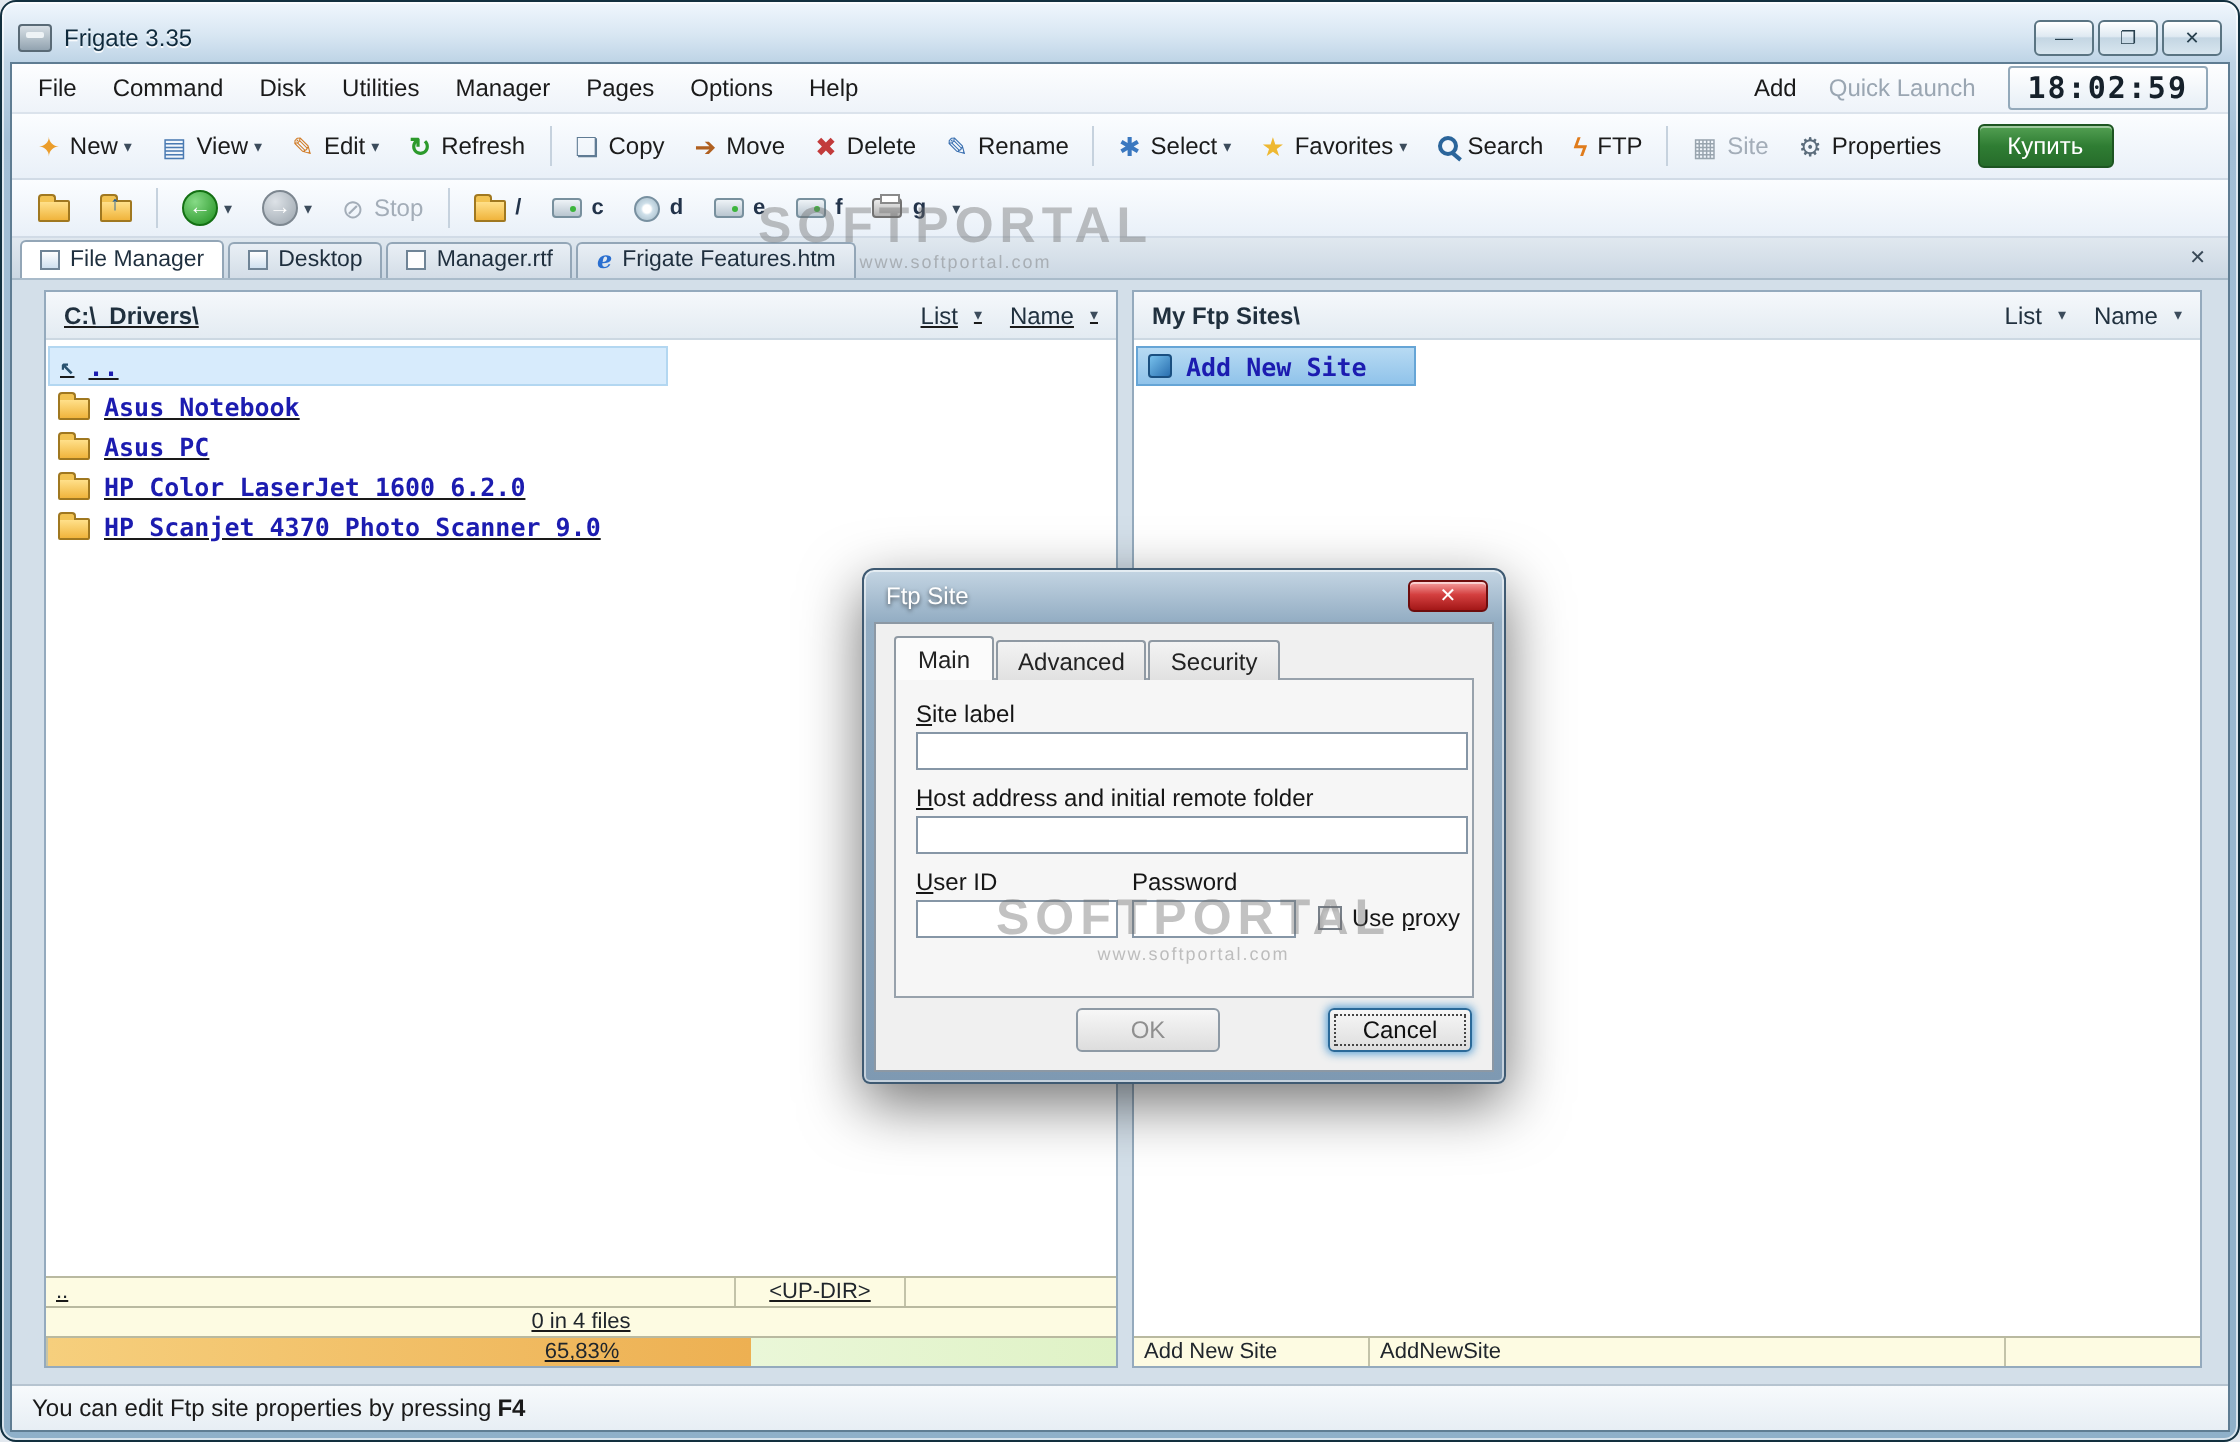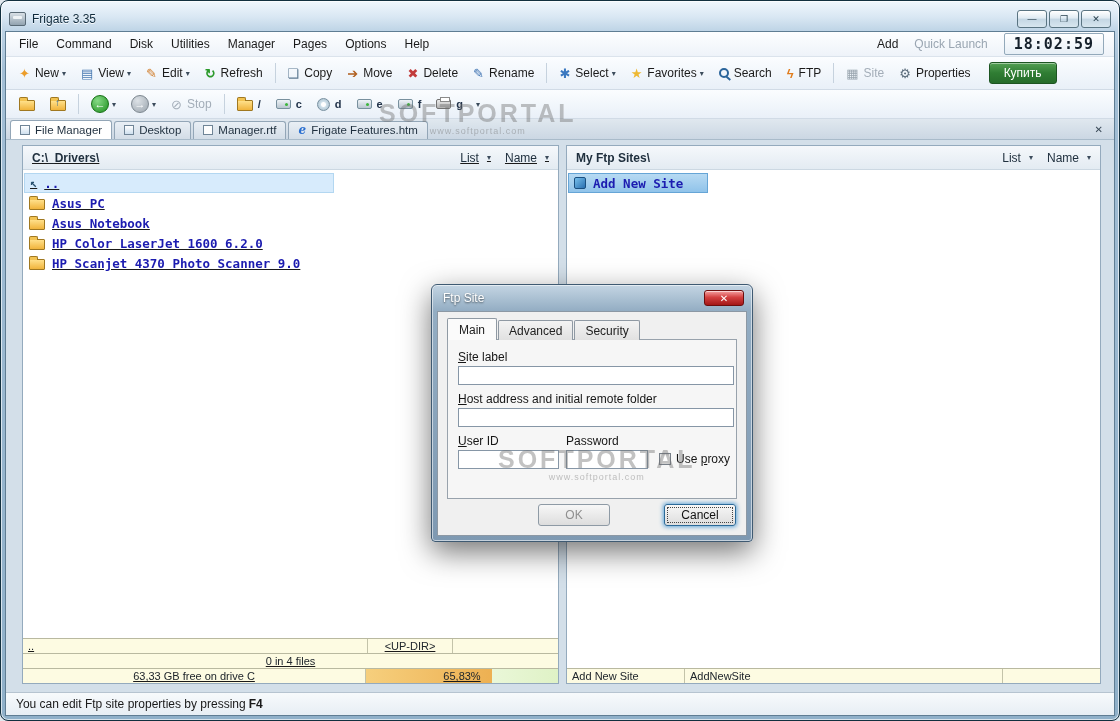--- a/index.html
+++ b/index.html
@@ -360,45 +360,44 @@
             </span>
           </span>
         </div>
         <div class="plist">
           <div class="row sel-light">
             <span class="up-ic">↖</span>
             <span>..</span>
           </div>
           <div class="row">
             <span class="fold"></span>
-            <span>Asus PC</span>
+            <span>Asus Notebook</span>
           </div>
           <div class="row">
             <span class="fold"></span>
-            <span>Asus Notebook</span>
+            <span>Asus PC</span>
           </div>
           <div class="row">
             <span class="fold"></span>
             <span>HP Color LaserJet 1600 6.2.0</span>
           </div>
           <div class="row">
             <span class="fold"></span>
             <span>HP Scanjet 4370 Photo Scanner 9.0</span>
           </div>
         </div>
         <div class="pfoot">
           <span class="fc" style="flex:1">..</span>
           <span class="fc center b-l b-r" style="flex:0 0 86px">&lt;UP-DIR&gt;</span>
           <span class="spacer-right"></span>
         </div>
         <div class="pfoot">
           <span class="fc center" style="flex:1">0 in 4 files</span>
         </div>
         <div class="pfoot">
-          <span class="fc center" style="flex:0 0 342px">63,33 GB free on drive C</span>
           <span class="usage" style="background: linear-gradient(90deg, rgb(246, 207, 125) 0%, rgb(237, 176, 82) 65.83%, rgb(234, 247, 216) 65.83%, rgb(223, 242, 198) 100%);">
             <span>65,83%</span>
           </span>
         </div>
       </div>
 
       <div class="split"></div>
 
       <div class="panel right">
         <div class="phead">

